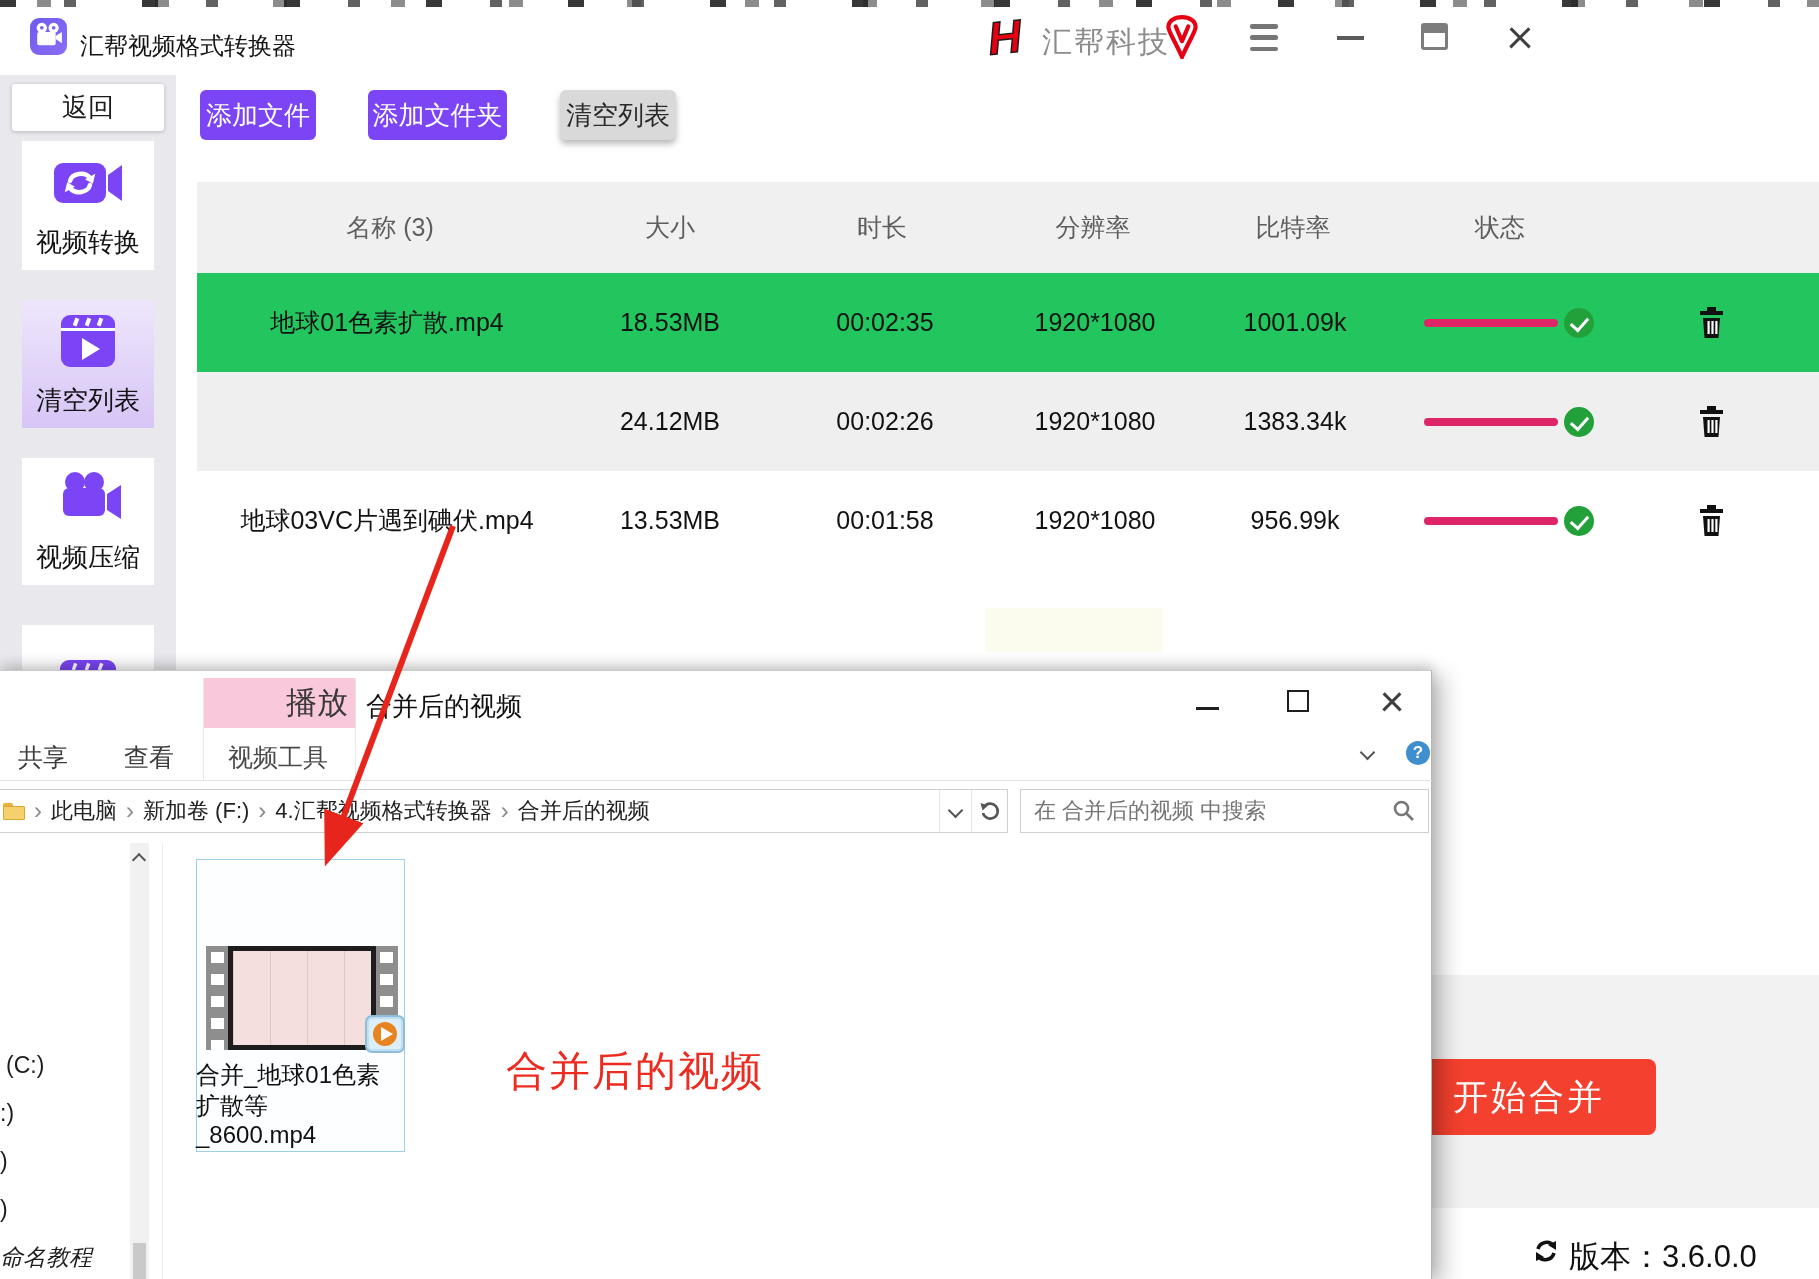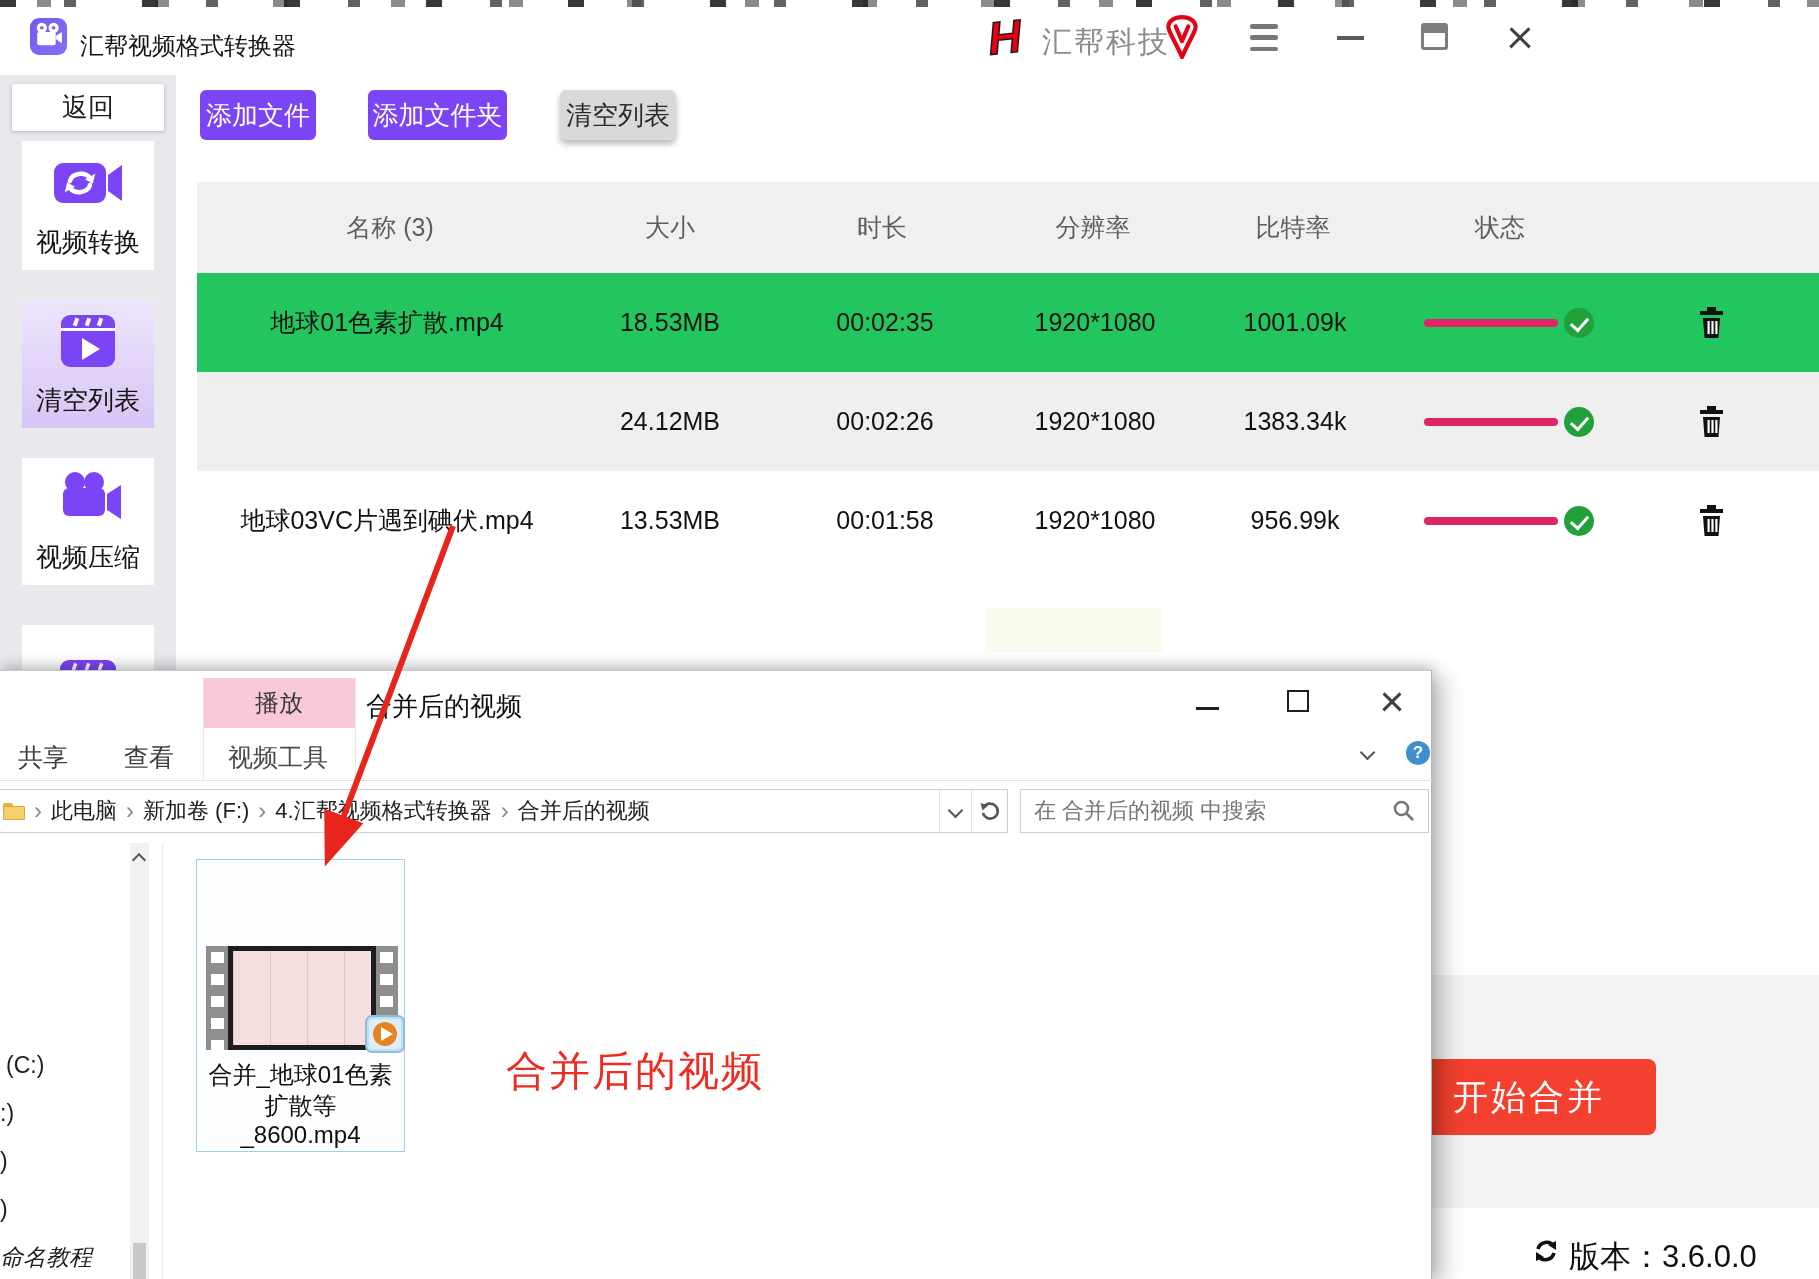--- a/index.html
+++ b/index.html
@@ -23,21 +23,21 @@
   .pbar{position:absolute;top:46px;width:134px;height:8px;border-radius:4px;background:#de2567;}
   .check{position:absolute;top:35px;width:30px;height:30px;border-radius:50%;background:#22a13a;}
   .check::after{content:"";position:absolute;left:10px;top:6px;width:8px;height:14px;border:solid #fff;border-width:0 3.5px 3.5px 0;transform:rotate(42deg);}
   
   .card{position:absolute;left:22px;width:132px;background:#fff;display:flex;flex-direction:column;align-items:center;justify-content:center;gap:7px;}
   .card .lbl{font-size:26px;color:#141414;}
   
   .crumb{font-size:22px;color:#222;white-space:nowrap;}
   .crumb-sep{font-size:24px;color:#8a8a8a;padding:0 9px;}
   .navcut{position:absolute;font-size:23px;color:#1c1c1c;white-space:nowrap;}
-  .fname{position:absolute;left:196px;width:209px;text-align:center;font-size:24px;color:#101010;}
+  .fname{position:absolute;left:196px;width:209px;font-size:24px;color:#101010;}
 </style>
 </head>
 <body>
 
 <div id="stage">
 
   <div class="abs artifacts"></div>
 
   <div class="abs" style="left:30px;top:18px;width:37px;height:37px;border-radius:9px;background:linear-gradient(135deg,#6f5bf0,#8a6df6);">
     <svg width="37" height="37" viewBox="0 0 36 36">
@@ -204,21 +204,21 @@
       <polygon points="25,5 25,14 17,9" fill="#111"></polygon>
       <path d="M23 17 a9 9 0 0 1 -16 3" fill="none" stroke="#111" stroke-width="3.6"></path>
       <polygon points="5,25 5,16 13,21" fill="#111"></polygon>
     </svg>
   </div>
   <div class="abs" style="left:1569px;top:1236px;font-size:31px;color:#101010;">版本：3.6.0.0</div>
 
   <div class="abs" style="left:0;top:670px;width:1432px;height:609px;background:#fff;border-top:1px solid #c9c9c9;border-right:1px solid #b5b5b5;box-shadow:0 -5px 12px rgba(0,0,0,.18), 12px 6px 20px rgba(0,0,0,.22);z-index:50;">
 
     <div class="abs" style="left:203px;top:7px;width:152px;height:50px;background:#f9c8da;">
-      <div class="flexc" style="width:100%;height:100%;font-size:24px;color:#3a3a3a;">播放</div>
+      <div class="flexc" style="width:100%;height:100%;font-size:31px;color:#3a3a3a;margin-left:38px;">播放</div>
     </div>
     <div class="abs" style="left:366px;top:18px;font-size:26px;color:#101010;">合并后的视频</div>
     <div class="abs" style="left:1196px;top:36px;width:23px;height:3.4px;background:#1f1f1f;"></div>
     <div class="abs" style="left:1287px;top:19px;width:22px;height:22px;border:2.6px solid #1f1f1f;"></div>
     <div class="abs xicon" style="left:1380px;top:19px;width:24px;height:24px;"></div>
 
     <div class="abs" style="left:203px;top:7px;width:1px;height:102px;background:#e8e8e8;"></div>
     <div class="abs" style="left:355px;top:7px;width:1px;height:102px;background:#e8e8e8;"></div>
     <div class="abs" style="left:18px;top:70px;font-size:25px;color:#3c3c3c;">共享</div>
     <div class="abs" style="left:124px;top:70px;font-size:25px;color:#3c3c3c;">查看</div>

